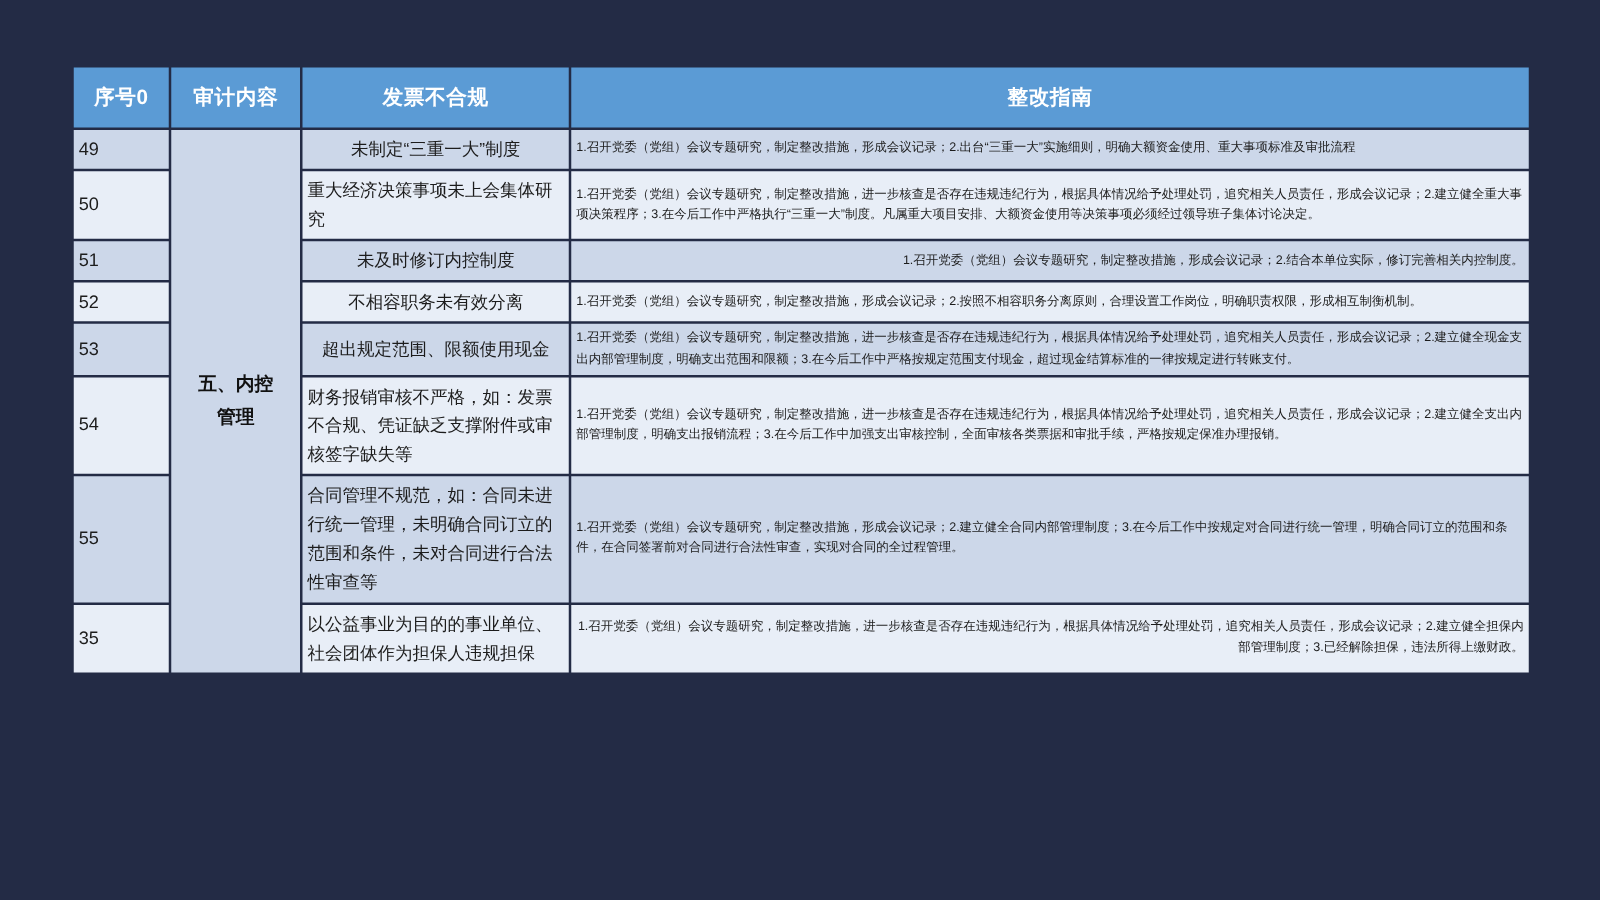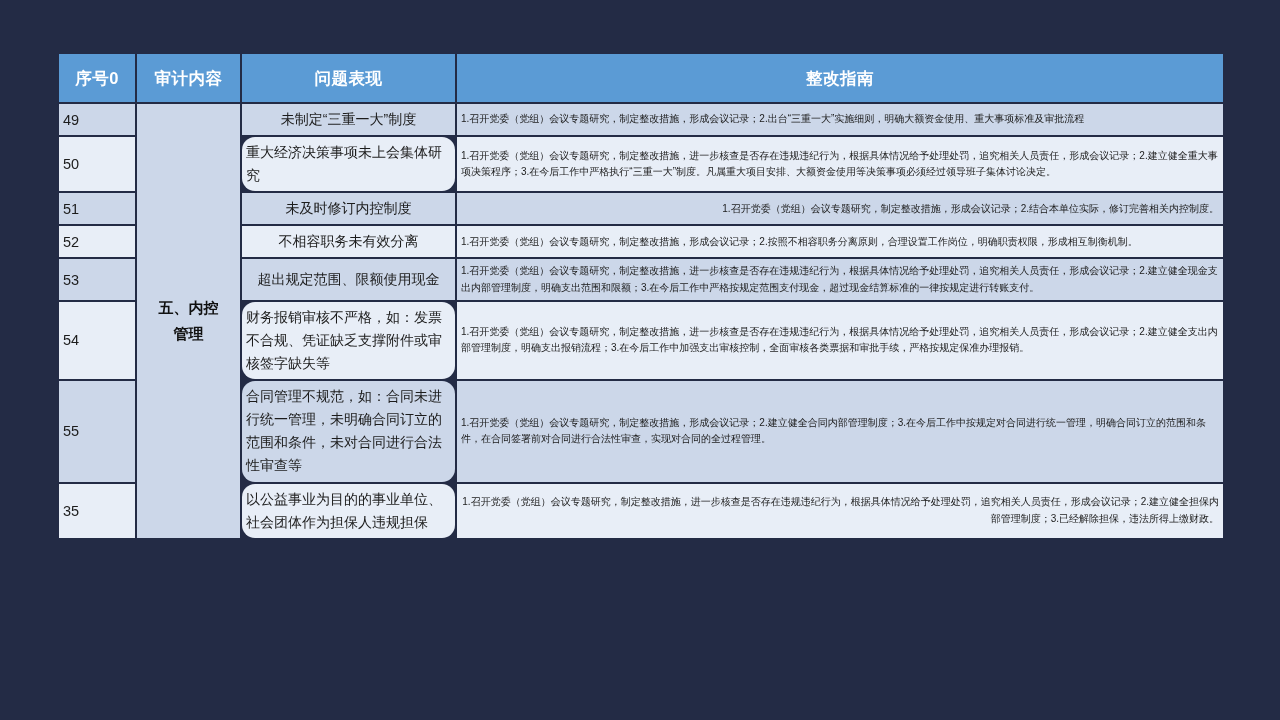--- a/index.html
+++ b/index.html
@@ -67,21 +67,21 @@
     color: #111111;
     line-height: 1.7;
   }
   td.prob-cell {
     font-size: 14px;
     color: #1c1c1c;
     line-height: 1.65;
     padding: 9px 10px;
   }
   td.prob-cell.center { text-align: center; }
-  td.prob-cell.left   { text-align: left; border-radius: 13px; }
+  td.prob-cell.left   { text-align: left; }
 
   td.guide-cell {
     font-size: 10px;
     color: #1c1c1c;
     line-height: 1.62;
     padding: 10px 12px 10px 12px;
     text-align: left;
     vertical-align: top;
   }
   td.guide-cell.mid { vertical-align: middle; text-align: right; }
@@ -94,21 +94,21 @@
     <colgroup>
       <col class="col-no">
       <col class="col-audit">
       <col class="col-prob">
       <col class="col-guide">
     </colgroup>
     <thead>
       <tr>
         <th class="th-cell">序号0</th>
         <th class="th-cell">审计内容</th>
-        <th class="th-cell">问题表现</th>
+        <th class="th-cell">发票不合规</th>
         <th class="th-cell">整改指南</th>
       </tr>
     </thead>
     <tbody id="table-body">
         <tr>
           <td class="no-cell band-a">49</td>
           <td class="audit-cell band-a" rowspan="8">
             <div>五、内控</div>
             <div>管理</div>
           </td>

